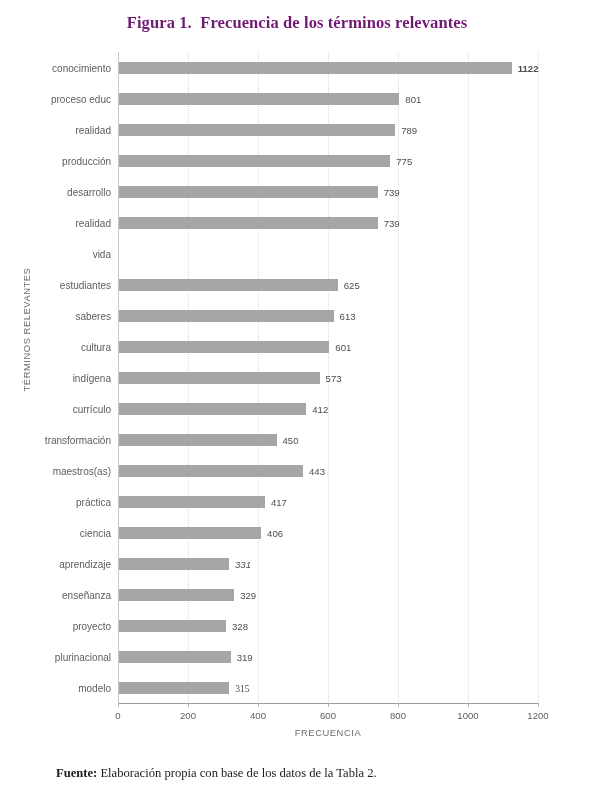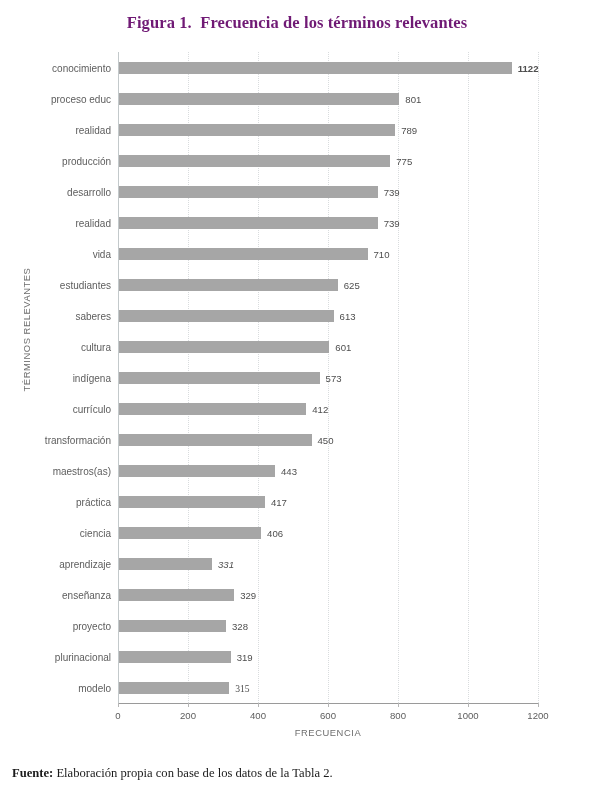--- a/index.html
+++ b/index.html
@@ -174,21 +174,21 @@
   
   .source {
     position: absolute;
     left: 12px;
     top: 766px;
     font-family: "Liberation Serif", serif;
     font-size: 12.6px;
     color: #1b1b1b;
     white-space: nowrap;
   }
-  .source b { font-weight: bold; }
+  .source b { font-weight: bold; margin-left: 44px; }
 </style>
 </head>
 <body>
 
 <div id="figure">
 
   <div class="fig-title">Figura 1.  Frecuencia de los términos relevantes</div>
 
   <div id="chart">
 
@@ -235,23 +235,20 @@
             </div>
           </div>
           <div class="row" style="top: 155px; height: 31px; width: 420px;">
             <div class="cat-label">realidad</div>
             <div class="bar" style="width: 258.65px; background-color: rgb(166, 166, 166);">
               <div class="val-label">739</div>
             </div>
           </div>
           <div class="row" style="top: 186px; height: 31px; width: 420px;">
             <div class="cat-label">vida</div>
-            <div class="bar" style="width: 248.5px; background-color: rgb(166, 166, 166);">
-              <div class="val-label">710</div>
-            </div>
           </div>
           <div class="row" style="top: 217px; height: 31px; width: 420px;">
             <div class="cat-label">estudiantes</div>
             <div class="bar" style="width: 218.75px; background-color: rgb(166, 166, 166);">
               <div class="val-label">625</div>
             </div>
           </div>
           <div class="row" style="top: 248px; height: 31px; width: 420px;">
             <div class="cat-label">saberes</div>
             <div class="bar" style="width: 214.55px; background-color: rgb(166, 166, 166);">
@@ -271,45 +268,45 @@
             </div>
           </div>
           <div class="row" style="top: 341px; height: 31px; width: 420px;">
             <div class="cat-label">currículo</div>
             <div class="bar" style="width: 187.25px; background-color: rgb(166, 166, 166);">
               <div class="val-label">412</div>
             </div>
           </div>
           <div class="row" style="top: 372px; height: 31px; width: 420px;">
             <div class="cat-label">transformación</div>
-            <div class="bar" style="width: 157.5px; background-color: rgb(166, 166, 166); padding-left: 35px;">
+            <div class="bar" style="width: 157.5px; background-color: rgb(166, 166, 166);">
               <div class="val-label">450</div>
             </div>
           </div>
           <div class="row" style="top: 403px; height: 31px; width: 420px;">
             <div class="cat-label">maestros(as)</div>
-            <div class="bar" style="width: 156px; background-color: rgb(166, 166, 166);">
+            <div class="bar" style="width: 184px; background-color: rgb(166, 166, 166);">
               <div class="val-label">443</div>
             </div>
           </div>
           <div class="row" style="top: 434px; height: 31px; width: 420px;">
             <div class="cat-label">práctica</div>
             <div class="bar" style="width: 145.95px; background-color: rgb(166, 166, 166);">
               <div class="val-label">417</div>
             </div>
           </div>
           <div class="row" style="top: 465px; height: 31px; width: 420px;">
             <div class="cat-label">ciencia</div>
             <div class="bar" style="width: 142.1px; background-color: rgb(166, 166, 166);">
               <div class="val-label">406</div>
             </div>
           </div>
           <div class="row" style="top: 496px; height: 31px; width: 420px;">
             <div class="cat-label">aprendizaje</div>
-            <div class="bar" style="width: 93px; background-color: rgb(166, 166, 166); font-style: italic;">
+            <div class="bar" style="width: 110px; background-color: rgb(166, 166, 166); font-style: italic;">
               <div class="val-label">331</div>
             </div>
           </div>
           <div class="row" style="top: 527px; height: 31px; width: 420px;">
             <div class="cat-label">enseñanza</div>
             <div class="bar" style="width: 115.15px; background-color: rgb(166, 166, 166);">
               <div class="val-label">329</div>
             </div>
           </div>
           <div class="row" style="top: 558px; height: 31px; width: 420px;">

